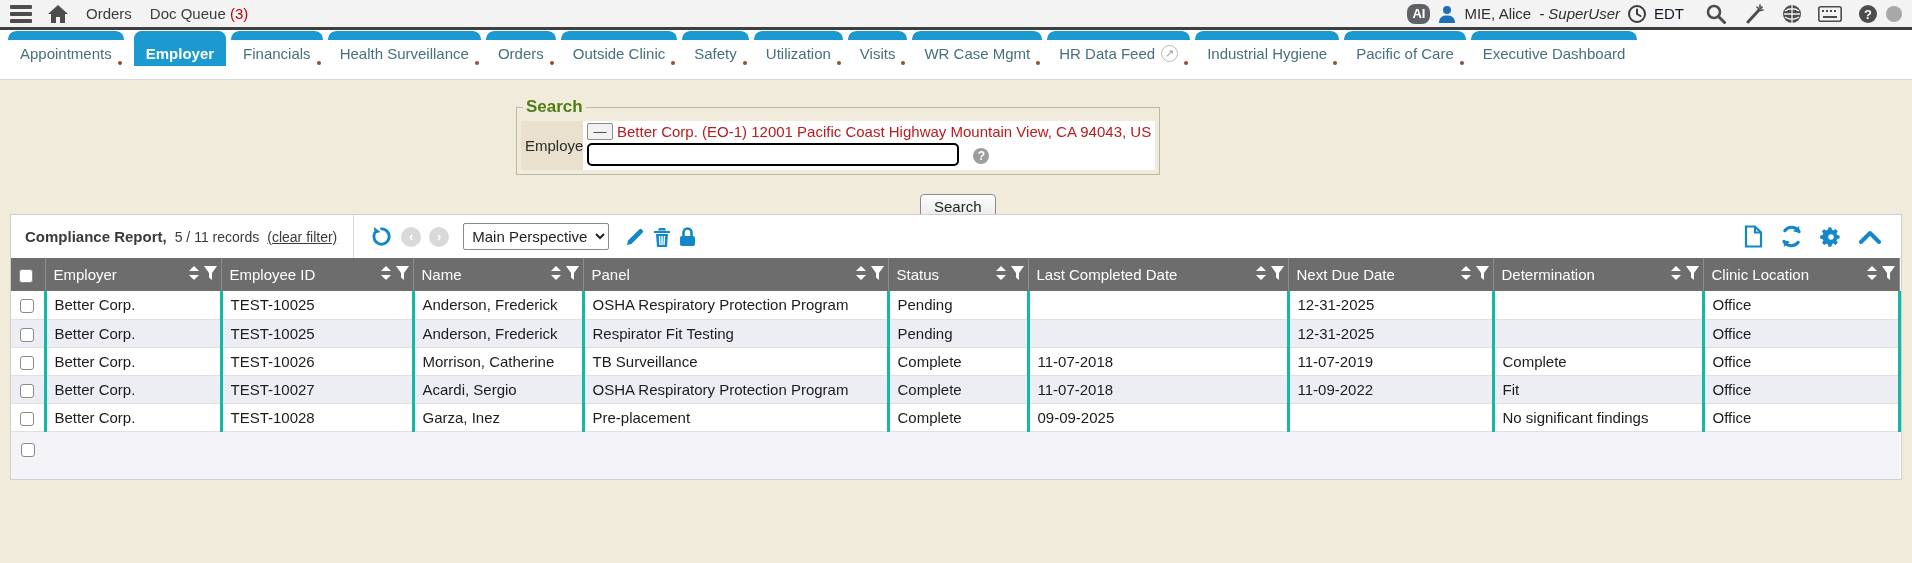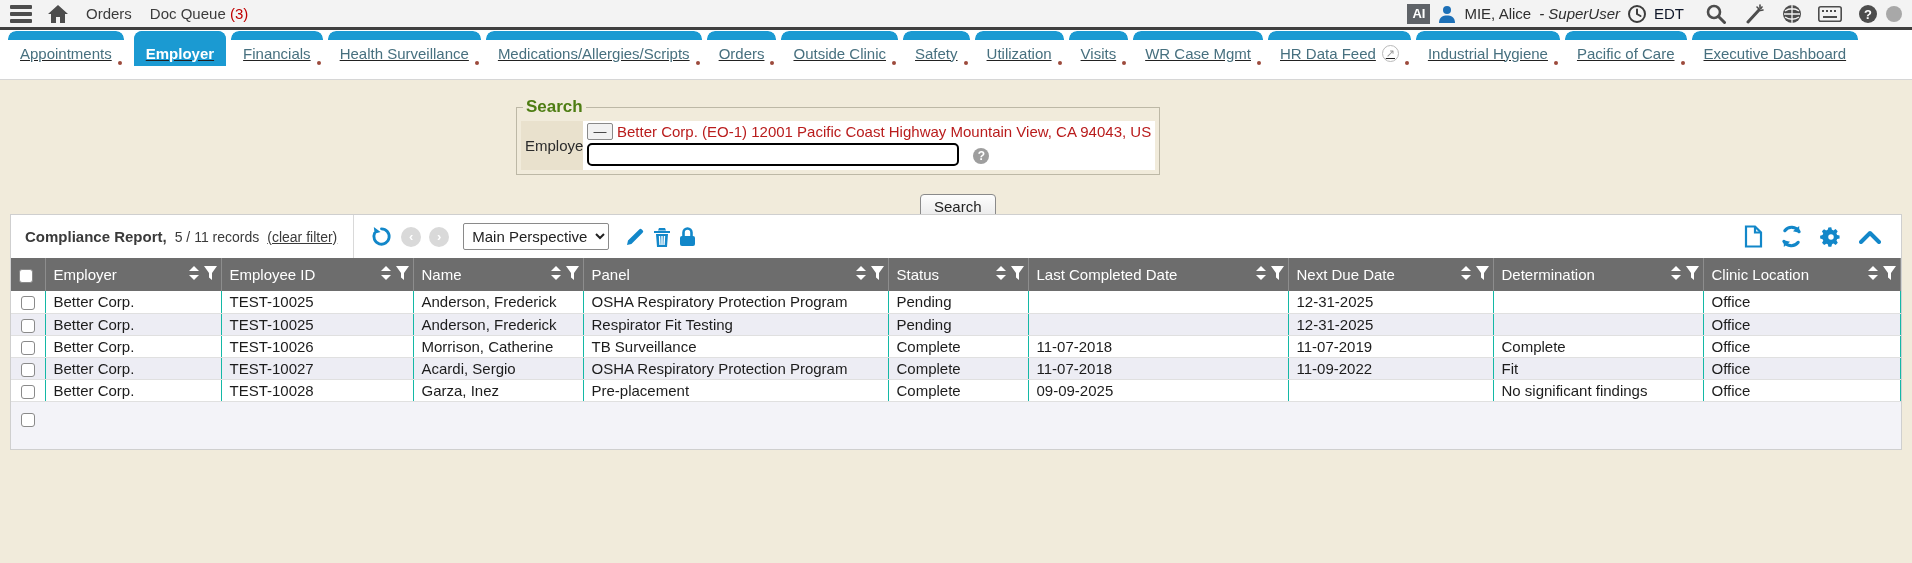--- a/index.html
+++ b/index.html
@@ -15,31 +15,31 @@
   .topbar {
     height:30px; background:#f3f3f3; border-bottom:3px solid #3f3f3f;
     display:flex; align-items:center; padding:0 10px; gap:8px;
   }
   .topbar .spacer { flex:1; }
   .icon-btn { display:inline-flex; align-items:center; justify-content:center; cursor:pointer; }
   .crumb { font-size:15px; color:#3c3c3c; margin-left:10px; cursor:pointer; }
   .crumb .count { color:#c00000; }
   .ai-badge {
     background:#5f6368; color:#fff; font-weight:bold; font-size:13px;
-    border-radius:0; padding:2px 5px; line-height:1; height:20px;
+    border-radius:8px; padding:2px 5px; line-height:1; height:20px;
     display:inline-flex; align-items:center;
   }
   .username { font-size:15px; color:#2f2f2f; }
   .role { font-size:15px; color:#2f2f2f; font-style:italic; }
   .tz { font-size:15px; color:#0f172a; }
   .presence-dot { width:16px; height:16px; border-radius:50%; background:#a8a8a8; }
 
   
   .tabbar-wrap { background:#fff; border-bottom:1px solid #d6d6d6; height:50px; padding:1px 8px 0 8px; }
-  .tabbar { display:flex; gap:5px; height:35px;text-decoration:underline; }
+  .tabbar { display:flex; gap:5px; height:35px; }
   .tab {
     position:relative; background:#fff; cursor:pointer; flex:0 0 auto;
     display:flex; flex-direction:column; border-radius:8px 8px 0 0; overflow:hidden;
   }
   .tab .top-strip { height:9px; background:#1b9ad2; border-radius:8px 8px 0 0; }
   .tab .lbl {
     flex:1; display:flex; align-items:center; padding:0 12px;
     font-size:15px; color:#47707f; white-space:nowrap; gap:6px;
   }
   .tab.selected { background:#1b9ad2; }
@@ -119,22 +119,22 @@
   
   table.report { border-collapse:collapse; table-layout:fixed; width:100%; }
   table.report th {
     background:#6d6d6d; color:#fff; font-weight:normal; font-size:15px;
     height:33px; text-align:left; padding:0 4px 0 8px;
     border-right:1px solid #8d8d8d; position:relative; cursor:pointer;
   }
   th .th-inner { display:flex; align-items:center; justify-content:space-between; gap:4px; }
   th .th-icons { display:flex; align-items:center; gap:5px; flex:0 0 auto; }
   table.report td {
-    font-size:15px; color:#1c1c1c; height:22px; padding:0 8px;
-    border-right:1px solid #14b8a6; border-bottom:1px solid #e0e0e0;
+    font-size:15px; color:#1c1c1c; height:28px; padding:0 8px;
+    border-right:3px solid #14b8a6; border-bottom:1px solid #e0e0e0;
     overflow:hidden; white-space:nowrap;
   }
   tr.data-row:nth-child(even) td { background:#ededf4; }
   tr.data-row:nth-child(odd) td { background:#fff; }
   td.cb-cell, th.cb-cell { text-align:center; padding:0; }
   .cbox {
     width:14px; height:14px; border:1px solid #8a8a8a; border-radius:3px;
     background:#fff; display:inline-block; vertical-align:middle; cursor:pointer;
   }
   tr.footer-row td { background:#f3f3f8; height:48px; border-right:none; border-bottom:none; }
@@ -236,25 +236,20 @@
         <div class="lbl">Employer</div>
       </div>
       <div class="tab">
         <div class="top-strip"></div>
         <div class="lbl">Financials</div>
         <span class="tick"></span>
       </div>
       <div class="tab">
         <div class="top-strip"></div>
         <div class="lbl">Health Surveillance</div>
-        <span class="tick"></span>
-      </div>
-      <div class="tab">
-        <div class="top-strip"></div>
-        <div class="lbl">Medications/Allergies/Scripts</div>
         <span class="tick"></span>
       </div>
       <div class="tab">
         <div class="top-strip"></div>
         <div class="lbl">Orders</div>
         <span class="tick"></span>
       </div>
       <div class="tab">
         <div class="top-strip"></div>
         <div class="lbl">Outside Clinic</div>

